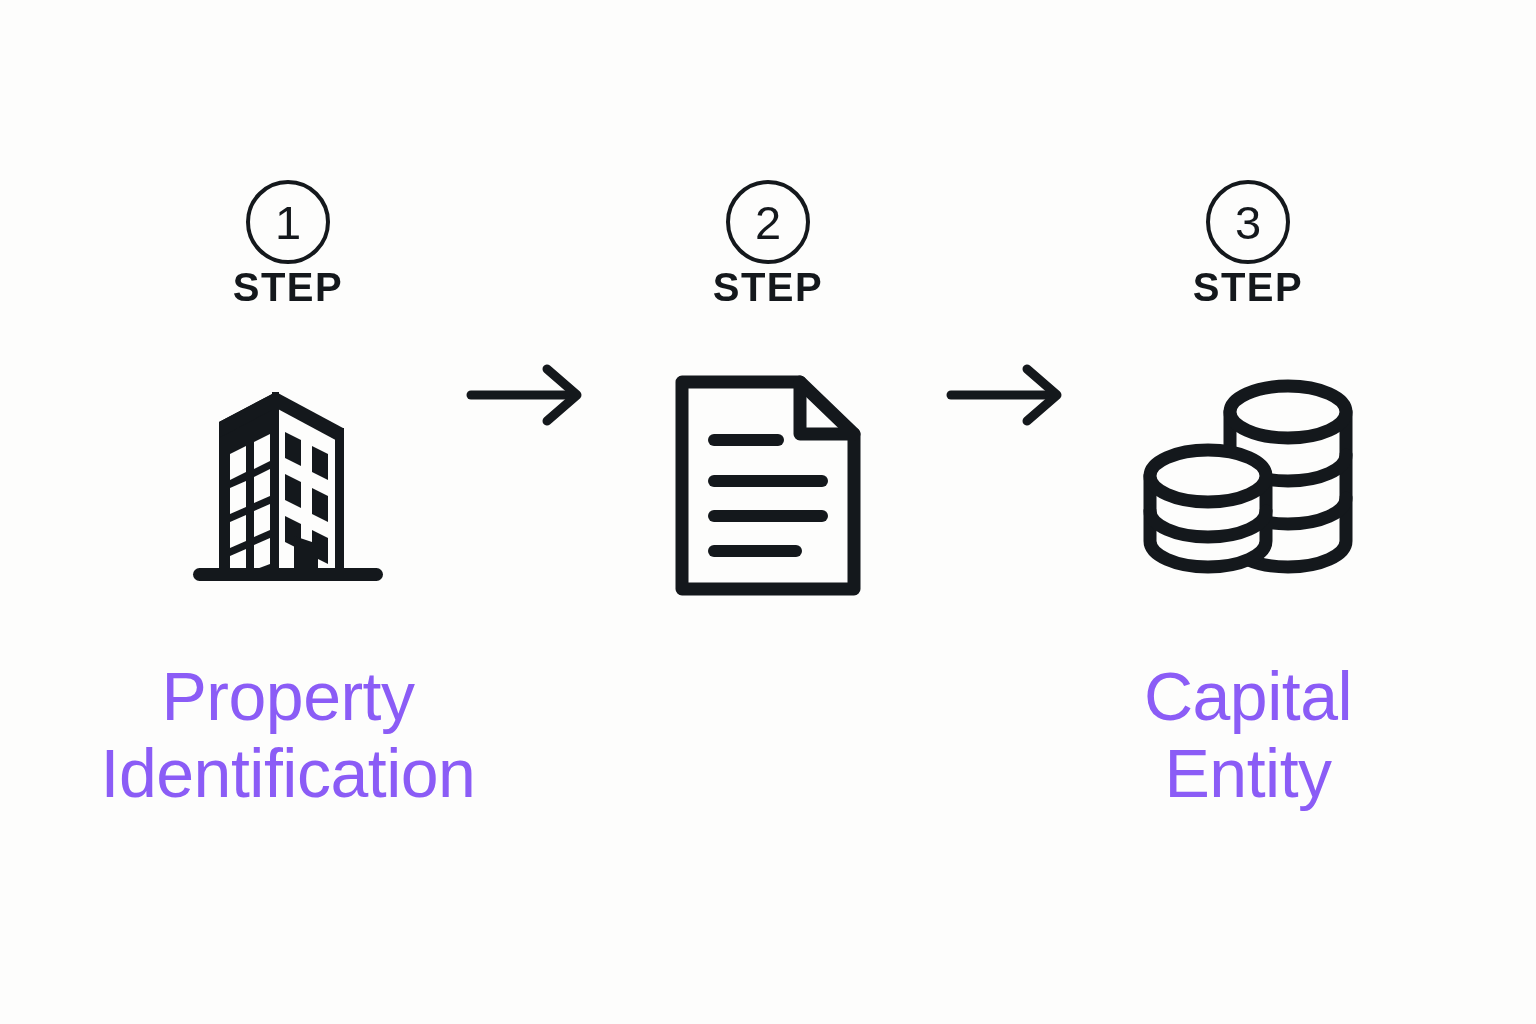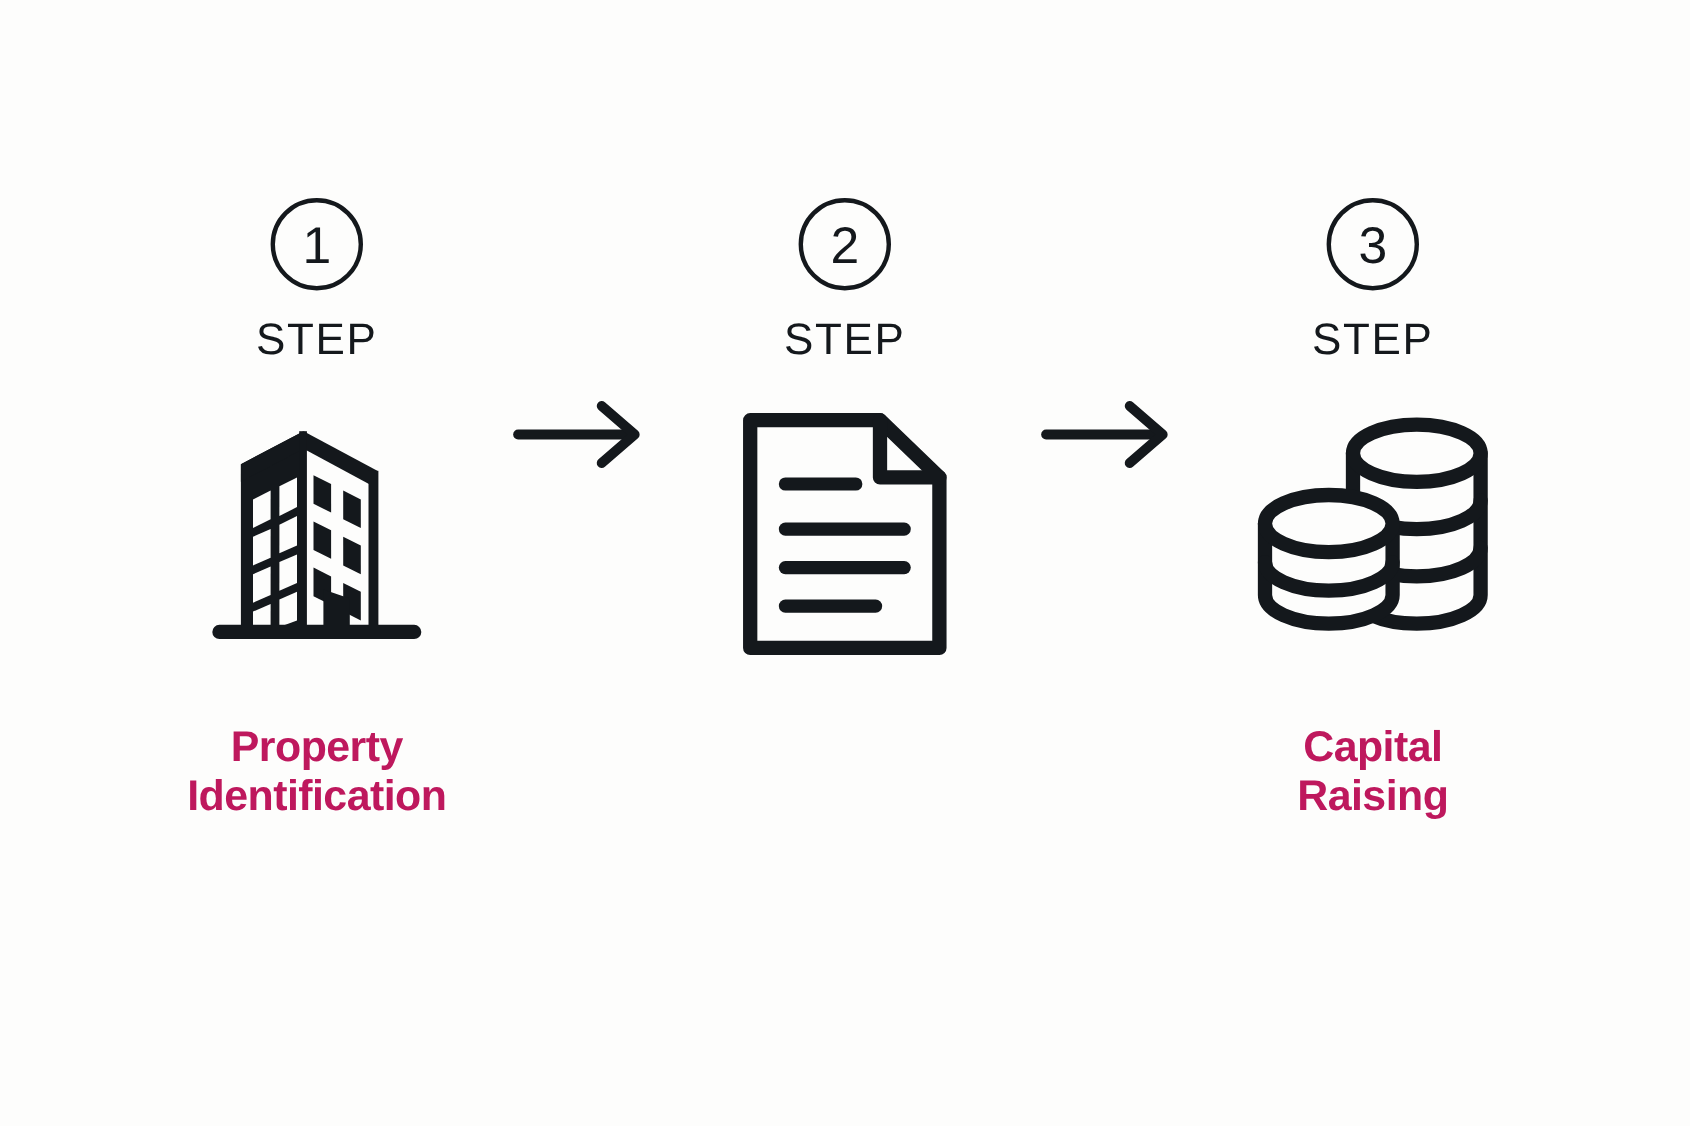--- a/index.html
+++ b/index.html
@@ -61,44 +61,44 @@
 
   .step-number {
     font-size: 47px;
     font-weight: 400;
     line-height: 1;
     letter-spacing: 0px;
     color: #14181C;
   }
 
   .step-word {
-    margin-top: 25px;
+    margin-top: 3px;
     font-size: 40px;
-    font-weight: 400;
+    font-weight: 700;
     letter-spacing: 1.5px;
     line-height: 1;
     color: #14181C;
   }
 
   
   .icon-box {
     height: 250px;
     display: flex;
     align-items: center;
     justify-content: center;
   }
 
   .label {
     margin-top: 48px;
     text-align: center;
-    font-size: 39px;
-    font-weight: 700;
+    font-size: 68px;
+    font-weight: 400;
     line-height: 1.13;
     letter-spacing: -0.5px;
-    color: #be185d;
+    color: #8b5cf6;
     white-space: pre-line;
   }
 
   
   .connector {
     width: 150px;
     display: flex;
     align-items: center;
     justify-content: center;
     height: 430px;
@@ -234,17 +234,17 @@
                      L133 98 Z"></path>
 
             <path d="M17 133 a58 26 0 0 0 116 0" fill="none"></path>
 
             <ellipse cx="75" cy="98" rx="58" ry="26"></ellipse>
           </g>
         </svg>
       </div>
 
       <div class="label">Capital
-Raising</div>
+Entity</div>
     </div>
 
   </div>
 </div>
 
 </body></html>

